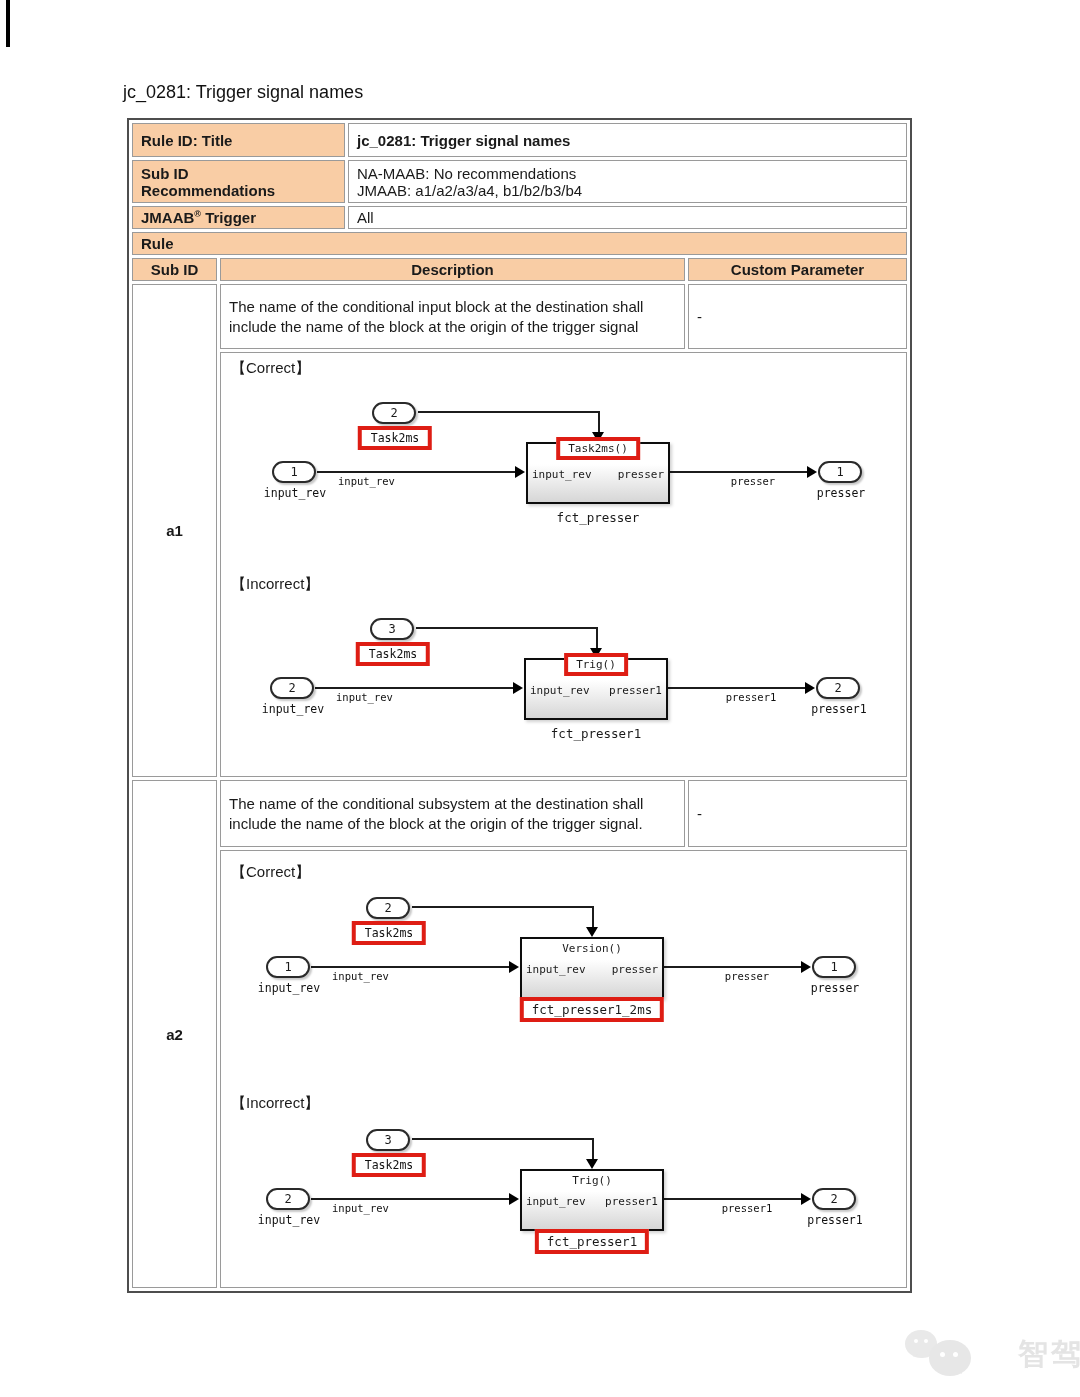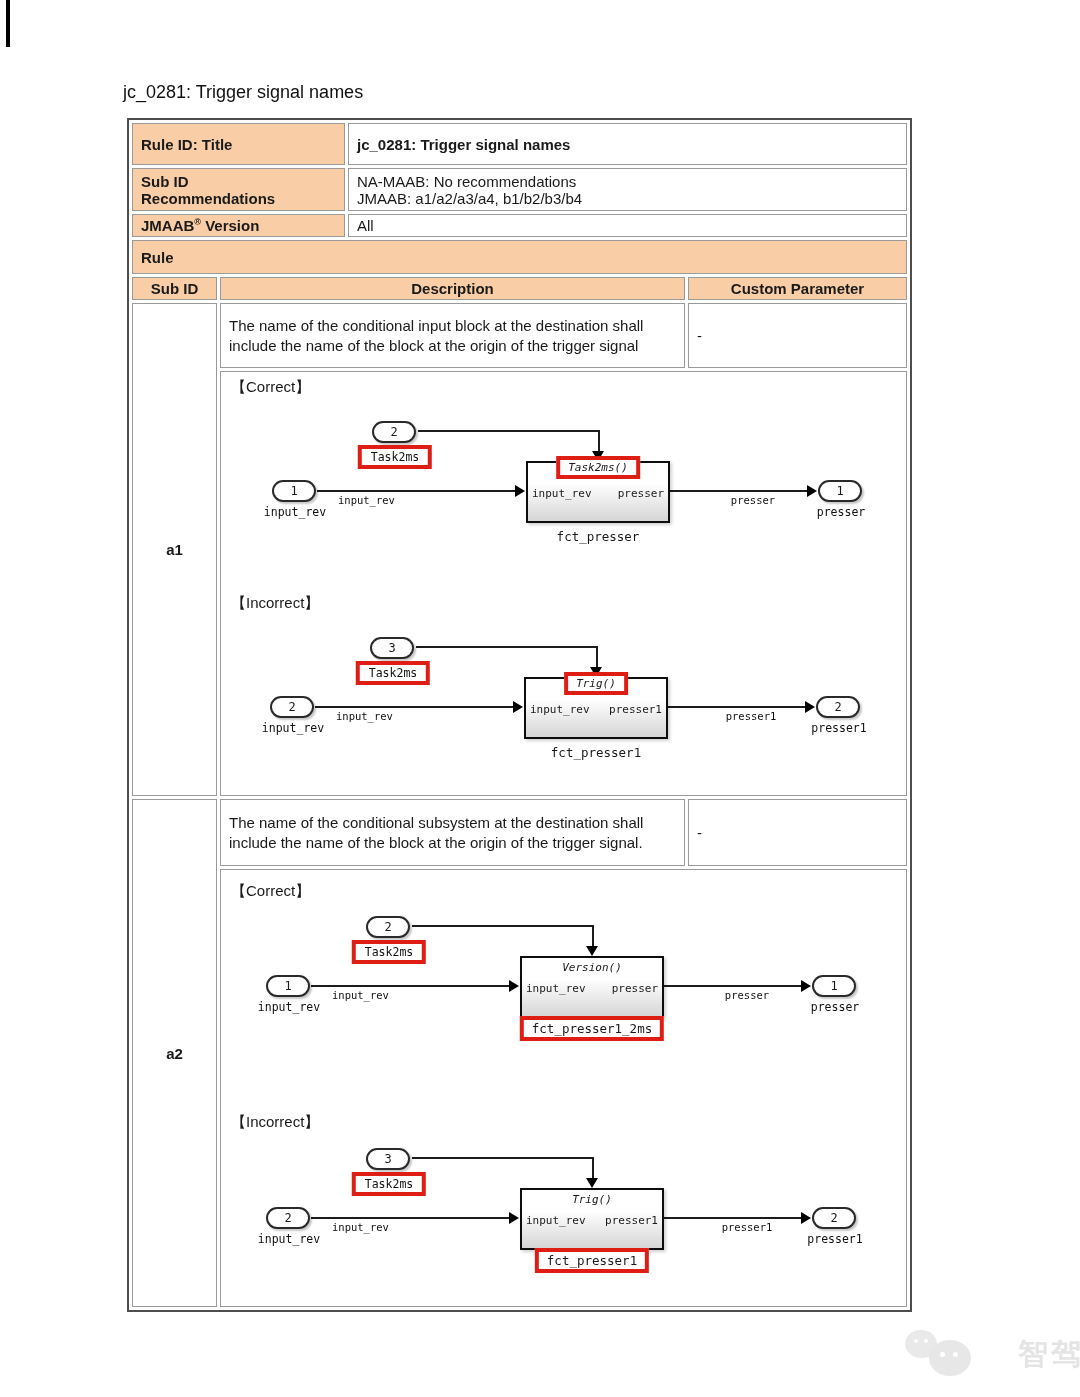--- a/index.html
+++ b/index.html
@@ -49,21 +49,21 @@
     border:4px solid #DE1D14; padding:1px 9px; background:#fff; }
   .in-name  { left:52px;  top:91px; transform:translateX(-50%); }
   .out-name { left:598px; top:91px; transform:translateX(-50%); }
   .in-signal  { left:95px;  top:80px; }
   .out-signal { left:462px; top:80px; width:96px; text-align:center; }
   .block { position:absolute; left:283px; top:47px; width:144px; height:62px;
     box-sizing:border-box; border:2.5px solid #0d0d0d;
     background:linear-gradient(180deg,#ffffff 35%,#d6d6d6 100%);
     box-shadow:2px 2px 3px rgba(0,0,0,0.18); }
   .block-trigger { position:absolute; left:50%; transform:translateX(-50%); top:3px;
-    font-size:11px; white-space:nowrap;font-style:italic; }
+    font-size:11px; white-space:nowrap; }
   .block-in  { position:absolute; left:4px;  top:24px; font-size:11px; }
   .block-out { position:absolute; right:4px; top:24px; font-size:11px; }
   .block-name { position:absolute; left:355px; top:115px; transform:translateX(-50%);
     font-size:12.5px; white-space:nowrap; }
   
   .hl-trigger .block-trigger { top:-7px; border:4px solid #DE1D14; background:#fff; padding:1px 8px; }
   .hl-trigger .arrow-down.trig { top:30px; }
   
   .hl-name .block-name { top:107px; border:4px solid #DE1D14; background:#fff; padding:1px 8px; }
 
@@ -94,39 +94,39 @@
   <div class="doc-title">jc_0281: Trigger signal names</div>
 
   <table class="rule-table">
     <colgroup>
         <col style="width:85px">
         <col style="width:125px">
         <col style="width:337px">
         <col style="width:219px">
       </colgroup>
     <tbody>
-        <tr style="height:42px">
+        <tr style="height:34px">
       <td class="hdr" colspan="2">Rule ID: Title</td>
       <td class="val bold" colspan="2">jc_0281: Trigger signal names</td>
     </tr>
     <tr style="height:43px">
       <td class="hdr" colspan="2">
         <div>Sub ID</div>
         <div>Recommendations</div>
       </td>
       <td class="val" colspan="2">
         <div>NA-MAAB: No recommendations</div>
         <div>JMAAB: a1/a2/a3/a4, b1/b2/b3/b4</div>
       </td>
     </tr>
     <tr style="height:23px">
-      <td class="hdr" colspan="2"><span>JMAAB</span><sup class="reg">®</sup><span> Version</span></td>
+      <td class="hdr" colspan="2"><span>JMAAB</span><sup class="reg">®</sup><span> Trigger</span></td>
       <td class="val" colspan="2">All</td>
     </tr>
-    <tr style="height:34px">
+    <tr style="height:23px">
       <td class="hdr" colspan="4">Rule</td>
     </tr>
     <tr style="height:23px">
       <td class="hdr center">Sub ID</td>
       <td class="hdr center" colspan="2">Description</td>
       <td class="hdr center">Custom Parameter</td>
     </tr>
 
     <tr style="height:65px">
       <td class="center vtop" rowspan="2">a1</td>

